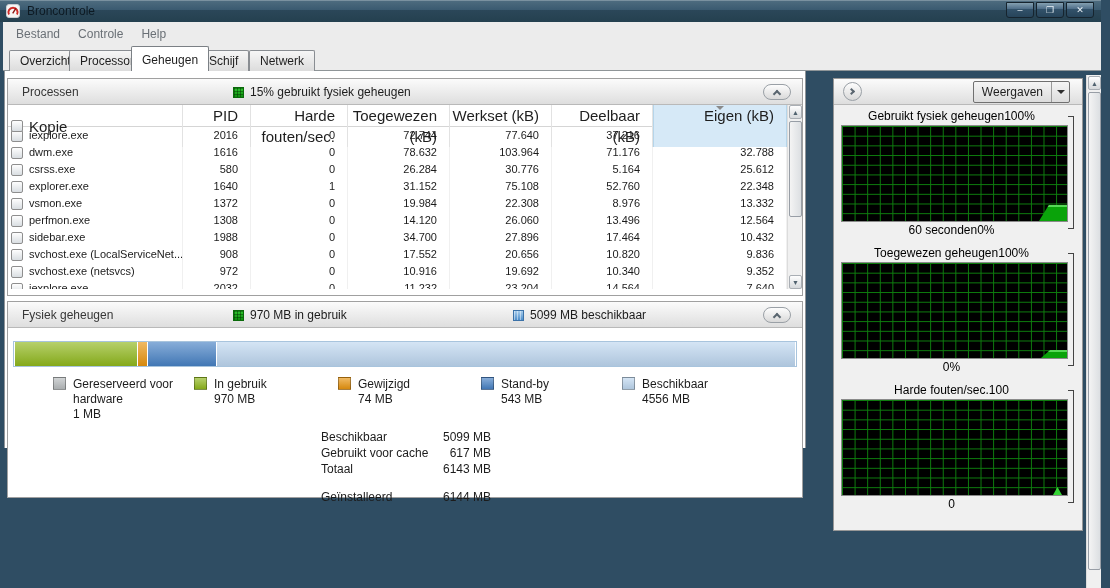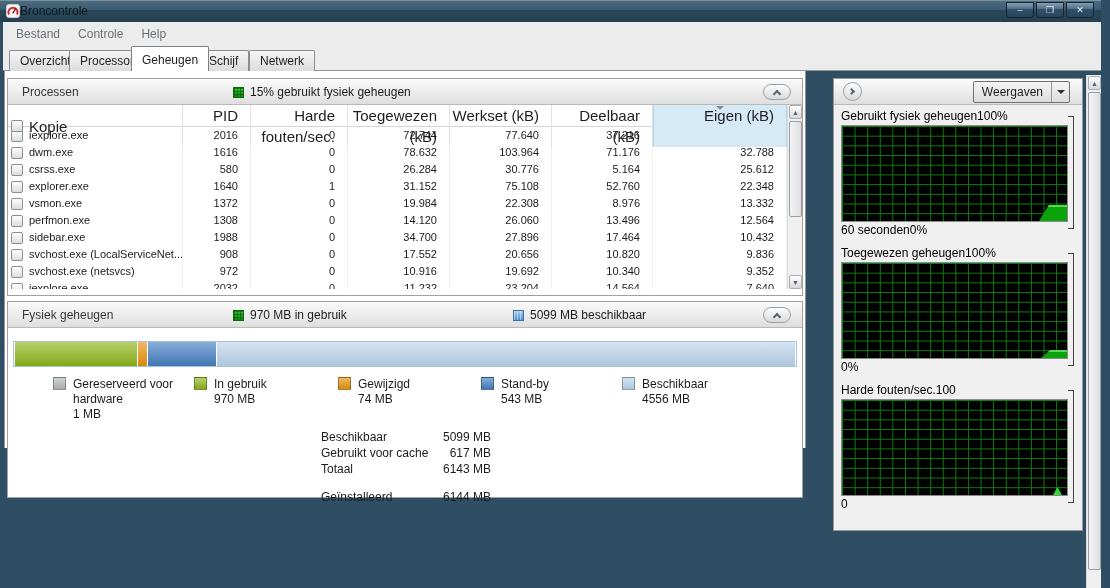--- a/index.html
+++ b/index.html
@@ -4,21 +4,21 @@
 <style>
   * { margin:0; padding:0; box-sizing:border-box; }
   html,body { width:1110px; height:588px; overflow:hidden; }
   body { font-family:"Liberation Sans", sans-serif; background:#2f4d63; position:relative; }
 
   
   .titlebar { position:absolute; left:0; top:0; width:1110px; height:22px;
     background:linear-gradient(#4f6d80 0%, #3a5a70 45%, #2b4759 46%, #24404f 100%);
     box-shadow:inset 0 1px 0 rgba(255,255,255,.25); display:flex; align-items:center; }
   .app-icon { margin-left:6px; width:14px; height:14px; display:inline-block; }
-  .win-title { margin-left:0; font-size:12px; color:#0d1a23; }
+  .win-title { margin-left:7px; font-size:12px; color:#0d1a23; }
   .winbtns { position:absolute; right:16px; top:2px; display:flex; gap:2px; }
   .wbtn { width:28px; height:16px; border:1px solid #16242e; border-radius:0 0 3px 3px;
     background:linear-gradient(#84a0b1 0%, #51708a 40%, #32526a 45%, #27445a 100%);
     color:#e9f1f6; font-size:9px; line-height:14px; text-align:center; cursor:default; }
 
   .menubar { position:absolute; left:3px; top:22px; width:1099px; height:23px; background:#ececec;
     display:flex; align-items:center; padding-left:4px; }
   .menu-item { font-size:12px; color:#6a7076; padding:3px 9px; }
 
   .tabbar { position:absolute; left:3px; top:45px; width:1099px; height:26px; background:#ececec; }
@@ -107,21 +107,21 @@
   .chev-r { position:absolute; left:5px; top:6px; width:5px; height:5px;
     border-top:2px solid #5a6670; border-right:2px solid #5a6670; transform:rotate(45deg); }
   .views-btn { position:absolute; right:12px; top:2px; height:22px; display:flex; align-items:center;
     border:1px solid #707070; border-radius:2px; background:linear-gradient(#f5f5f5,#dcdcdc);justify-content:space-between; }
   .views-label { font-size:12px; color:#1e1e1e; padding:0 8px; }
   .views-arrow-part { width:18px; height:100%; border-left:1px solid #9a9a9a; display:flex;
     align-items:center; justify-content:center; }
   .tri-down { width:0; height:0; border-left:4px solid transparent; border-right:4px solid transparent;
     border-top:4px solid #2e2e2e; }
   .graph-block { position:relative; margin:4px 8px 0 7px; height:133px; }
-  .g-row { display:flex; justify-content:flex-start; padding-right:12px; height:15px; }
+  .g-row { display:flex; justify-content:center; padding-right:12px; height:15px; }
   .g-title, .g-max, .g-min, .g-bleft { font-size:12px; color:#000; line-height:15px; }
   .graph { margin-top:1px; height:97px; width:227px; background-color:#000; border:1px solid #8a8a8a;
     background-image:linear-gradient(to right, #0e7e0e 1px, transparent 1px),
                      linear-gradient(to bottom, #0e7e0e 1px, transparent 1px);
     background-size:12.6px 9.7px; position:relative; overflow:hidden; }
   .gfill { position:absolute; right:0; bottom:0;
     background:linear-gradient(#57d957 0 2px, #0aa30a 2px); }
   .gfill.spike { right:5px; background:#35d435; }
   .bracket { position:absolute; right:0; top:7px; width:6px; height:113px;
     border-top:1px solid #444; border-right:1px solid #444; border-bottom:1px solid #444; }

